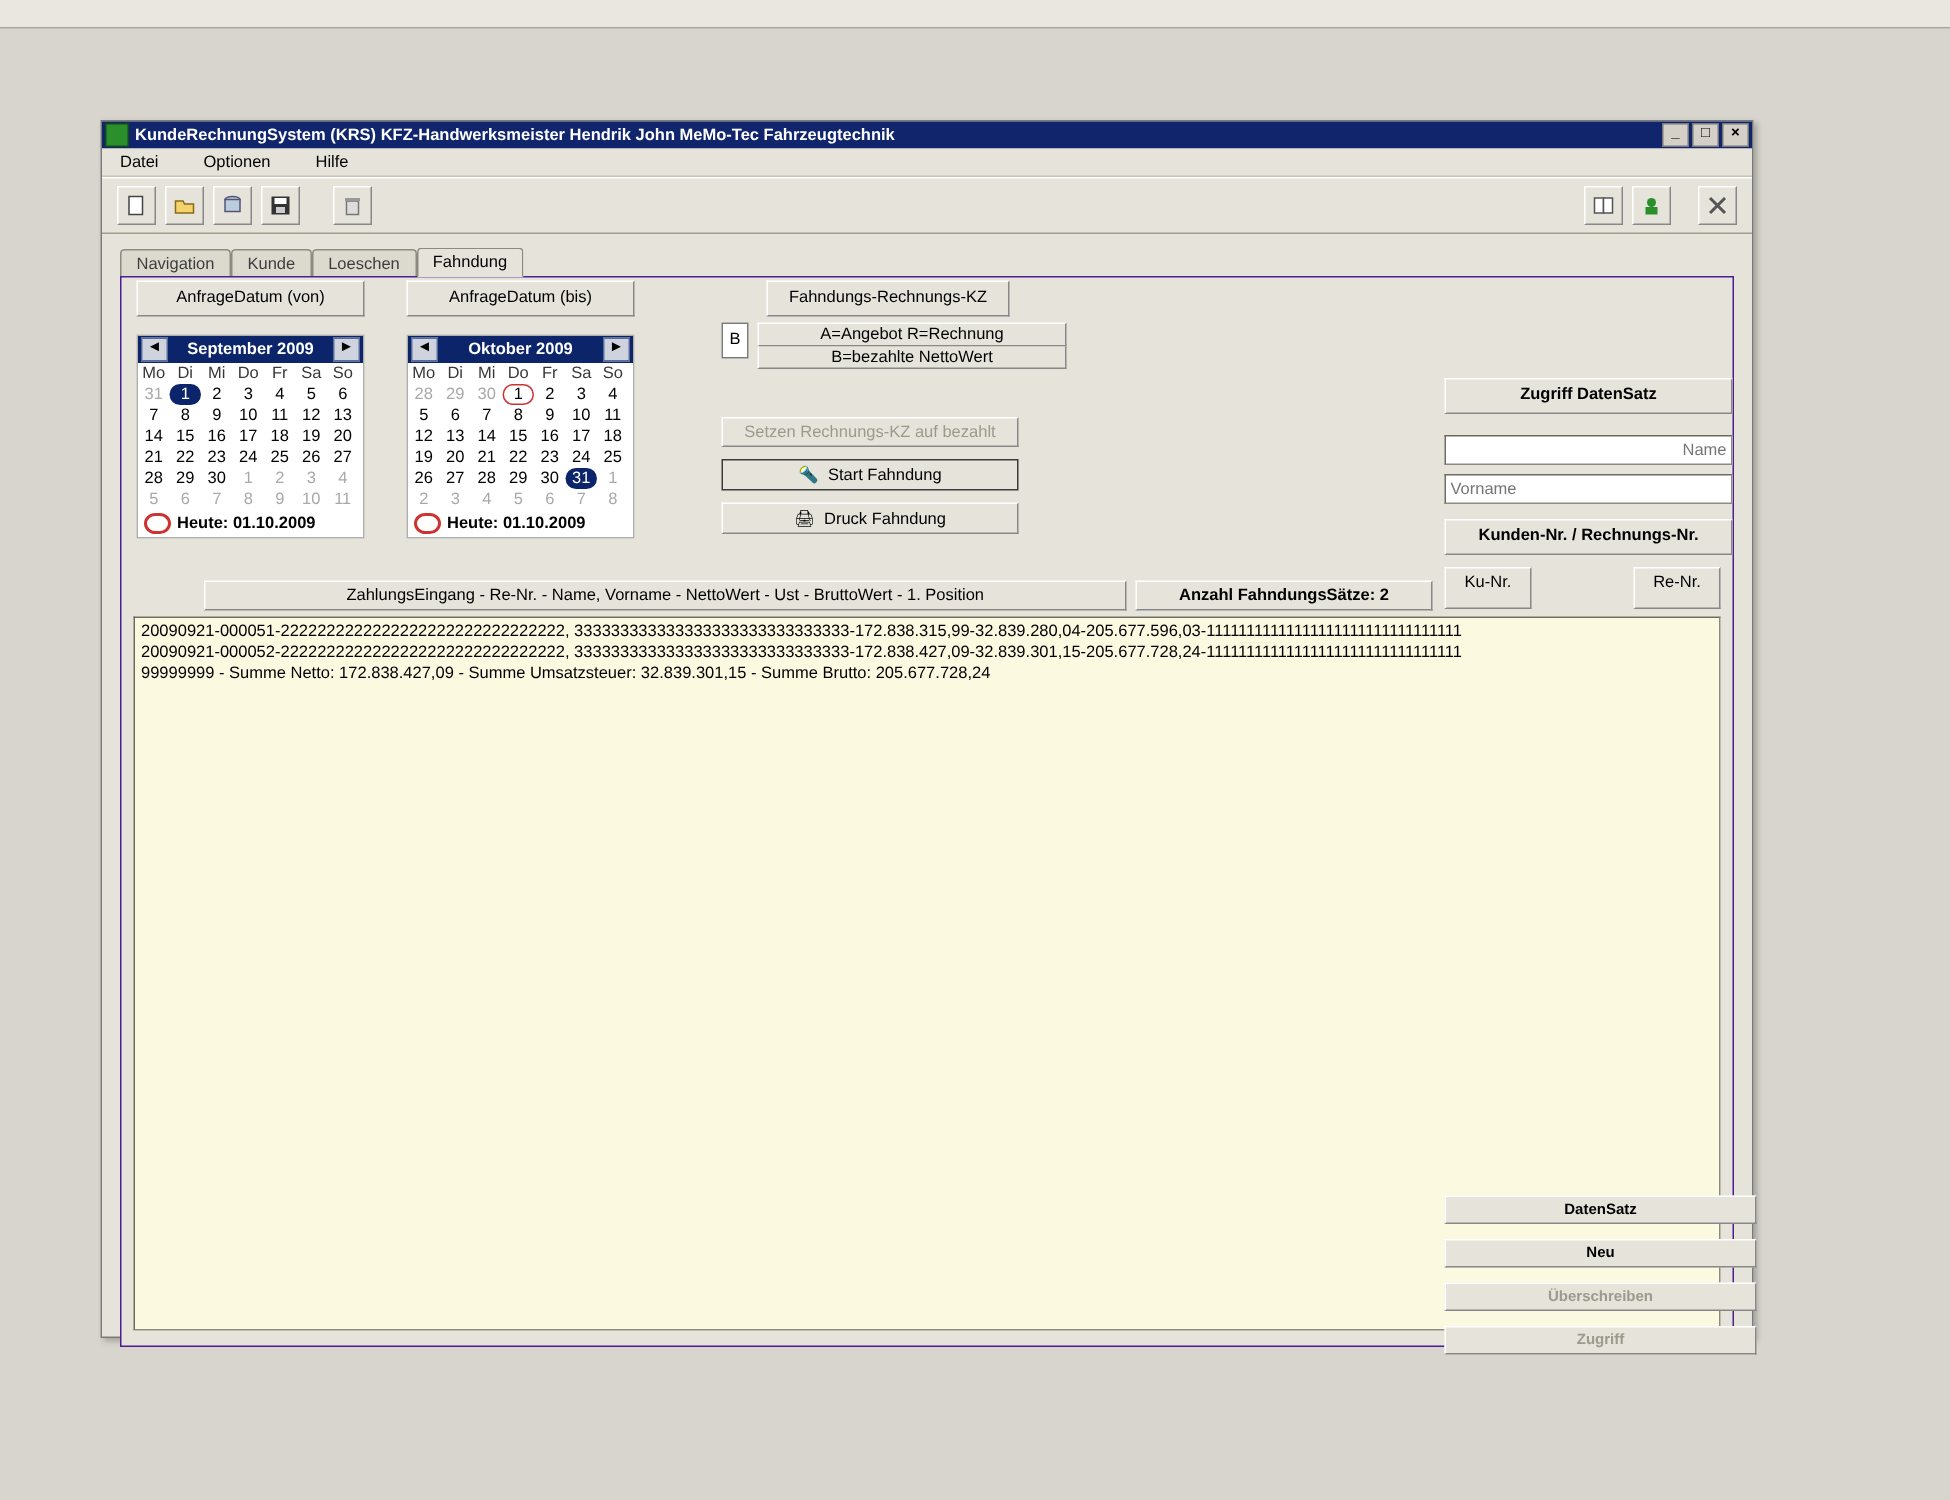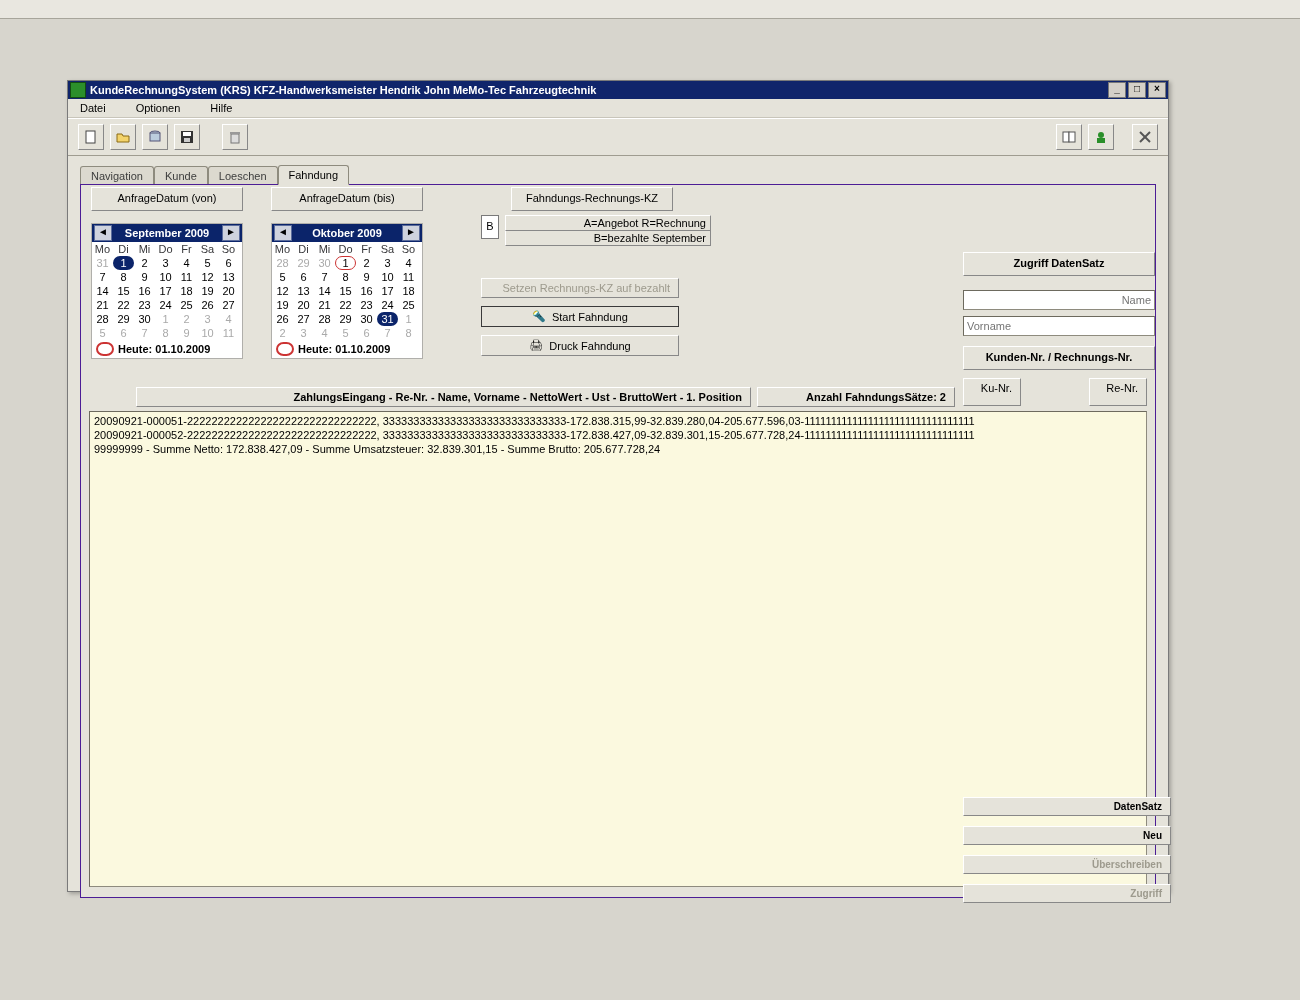--- a/index.html
+++ b/index.html
@@ -29,21 +29,21 @@
   .cal-hdr .ttl{font-weight:bold;}
   .cal-grid{width:100%;}
   .cal-grid .dow{display:flex;background:#fff;color:#37373a;}
   .cal-grid .dow span,.cal-grid .wk span{width:21px;text-align:center;display:inline-block;height:14px;line-height:14px;}
   .cal-grid .wk{display:flex;}
   .cal-grid .wk span.gray{color:#a9a9a9;}
   .cal-grid .wk span.sel{background:#0b246a;color:#fff;border-radius:8px;}
   .cal-grid .wk span.today{border:1px solid #c33;border-radius:8px;width:19px;height:12px;line-height:12px;}
   .cal-foot{display:flex;align-items:center;font-weight:bold;padding:2px 4px;}
   .cal-foot .ring{display:inline-block;width:14px;height:10px;border:2px solid #c33;border-radius:50%/60%;margin-right:4px;}
-  .wbtn3d{background:#e5e3da;border:1px solid #fff;border-right-color:#888;border-bottom-color:#888;padding:3px 8px;text-align:right;cursor:pointer;}
+  .wbtn3d{background:#e5e3da;border:1px solid #fff;border-right-color:#888;border-bottom-color:#888;padding:3px 8px;text-align:center;cursor:pointer;}
   .wbtn3d.disabled{color:#9d9a8d;cursor:default;}
   .wbtn3d.active{border:1px solid #3a3a3a;}
   .kz-block{position:absolute;left:400px;top:2px;width:230px;}
   .kz-block .small{font-size:11px;}
   .results-hdr{position:absolute;left:8px;top:202px;right:200px;display:flex;gap:6px;}
   .results-hdr .h-main{flex:1;}
   .listbox{position:absolute;left:8px;top:226px;right:8px;bottom:10px;background:#fbf9df;border:1px solid #8e8b7e;border-top-color:#6d6a5e;border-left-color:#6d6a5e;overflow:hidden;padding:2px 4px;font-family:Tahoma,sans-serif;font-size:11px;line-height:14px;white-space:nowrap;}
   .right-col{position:absolute;left:895px;top:97px;width:190px;}
   .right-col .hdrbtn{width:190px;font-weight:bold;}
   .right-col .field{width:184px;height:18px;background:#fff;border:1px solid #8e8b7e;border-top-color:#6d6a5e;border-left-color:#6d6a5e;padding:0 3px;margin-top:6px;font-size:11px;line-height:18px;}
@@ -302,39 +302,39 @@
               </div>
             </div>
         </div>
 
         <div class="kz-block">
           <span class="hdrbtn" style="width:160px;margin-left:30px;">Fahndungs-Rechnungs-KZ</span>
           <div style="display:flex;margin-top:4px;gap:6px;">
             <span class="bigB">B</span>
             <div style="flex:1">
               <div class="wbtn3d small" style="padding:1px 4px;">A=Angebot    R=Rechnung</div>
-              <div class="wbtn3d small" style="padding:1px 4px;border-top:none;">B=bezahlte September</div>
+              <div class="wbtn3d small" style="padding:1px 4px;border-top:none;">B=bezahlte NettoWert</div>
             </div>
           </div>
           <div style="height:32px"></div>
           <div class="wbtn3d disabled" style="width:180px;">Setzen Rechnungs-KZ auf bezahlt</div>
           <div style="height:8px"></div>
           <div class="wbtn3d active" style="width:180px;display:flex;align-items:center;justify-content:center;gap:6px;">
             <span>🔦</span>
             <span>Start Fahndung</span>
           </div>
           <div style="height:8px"></div>
           <div class="wbtn3d" style="width:180px;display:flex;align-items:center;justify-content:center;gap:6px;">
             <span>🖨</span>
             <span>Druck Fahndung</span>
           </div>
         </div>
 
         <div class="results-hdr">
-          <div class="wbtn3d h-main" style="font-weight:bold;margin-left:47px;">ZahlungsEingang - Re-Nr. - Name, Vorname - NettoWert - Ust - BruttoWert - 1. Position</div>
+          <div class="wbtn3d h-main" style="font-weight:normal;margin-left:47px;">ZahlungsEingang - Re-Nr. - Name, Vorname - NettoWert - Ust - BruttoWert - 1. Position</div>
           <div class="wbtn3d" style="width:180px;font-weight:bold;">Anzahl FahndungsSätze: 2</div>
         </div>
 
         <div class="listbox" id="listbox">
             <div>20090921-000051-2222222222222222222222222222222, 333333333333333333333333333333-172.838.315,99-32.839.280,04-205.677.596,03-11111111111111111111111111111111</div>
             <div>20090921-000052-2222222222222222222222222222222, 333333333333333333333333333333-172.838.427,09-32.839.301,15-205.677.728,24-11111111111111111111111111111111</div>
             <div>99999999 - Summe Netto: 172.838.427,09 - Summe Umsatzsteuer: 32.839.301,15 - Summe Brutto: 205.677.728,24</div>
           </div>
 
       </div>

